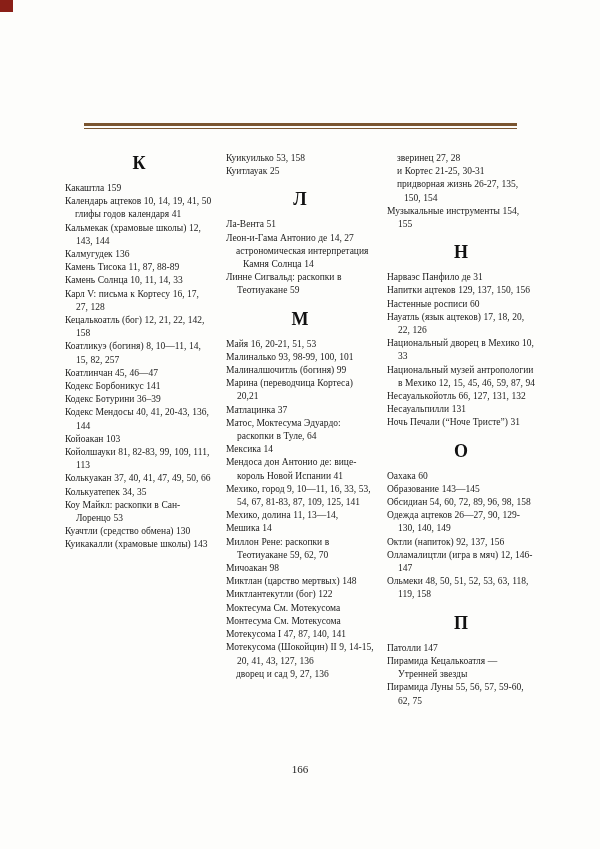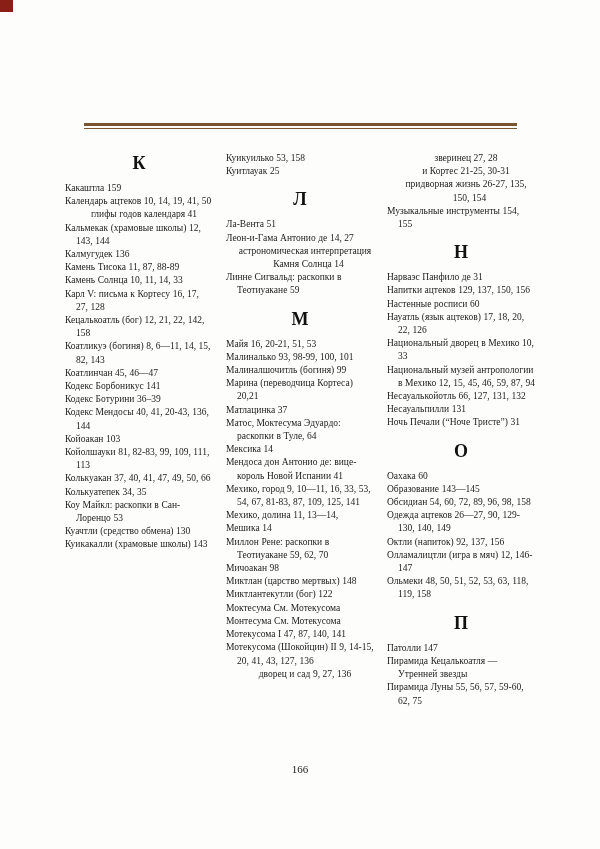--- a/index.html
+++ b/index.html
@@ -41,21 +41,20 @@
     font-size: 9.5px;
     line-height: 13.2px;
     color: #1b1b1b;
     padding-left: 11px;
     text-indent: -11px;
     word-spacing: 0.2px;
   }
   .entry.sub {
     padding-left: 17px;
     text-indent: -7px;
-    text-align: center;
   }
   .section-header {
     font-size: 18px;
     font-weight: bold;
     color: #111111;
     text-align: center;
     margin: 11px 0 9px 0;
     line-height: 20px;
   }
   .col .section-header:first-child { margin-top: 1px; }
@@ -84,21 +83,21 @@
         <div class="section-header">К</div>
         <div class="entry">Какаштла 159</div>
         <div class="entry">Календарь ацтеков 10, 14, 19, 41, 50</div>
         <div class="entry sub">глифы годов календаря 41</div>
         <div class="entry">Кальмекак (храмовые школы) 12, 143, 144</div>
         <div class="entry">Калмугудек 136</div>
         <div class="entry">Камень Тисока 11, 87, 88-89</div>
         <div class="entry">Камень Солнца 10, 11, 14, 33</div>
         <div class="entry">Карл V: письма к Кортесу 16, 17, 27, 128</div>
         <div class="entry">Кецалькоатль (бог) 12, 21, 22, 142, 158</div>
-        <div class="entry">Коатликуэ (богиня) 8, 6—11, 14, 15, 82, 143</div>
+        <div class="entry">Коатликуэ (богиня) 8, 10—11, 14, 15, 82, 257</div>
         <div class="entry">Коатлинчан 45, 46—47</div>
         <div class="entry">Кодекс Борбоникус 141</div>
         <div class="entry">Кодекс Ботурини 36–39</div>
         <div class="entry">Кодекс Мендосы 40, 41, 20-43, 136, 144</div>
         <div class="entry">Койоакан 103</div>
         <div class="entry">Койолшауки 81, 82-83, 99, 109, 111, 113</div>
         <div class="entry">Колькуакан 37, 40, 41, 47, 49, 50, 66</div>
         <div class="entry">Колькуатепек 34, 35</div>
         <div class="entry">Коу Майкл: раскопки в Сан-Лоренцо 53</div>
         <div class="entry">Куачтли (средство обмена) 130</div>

